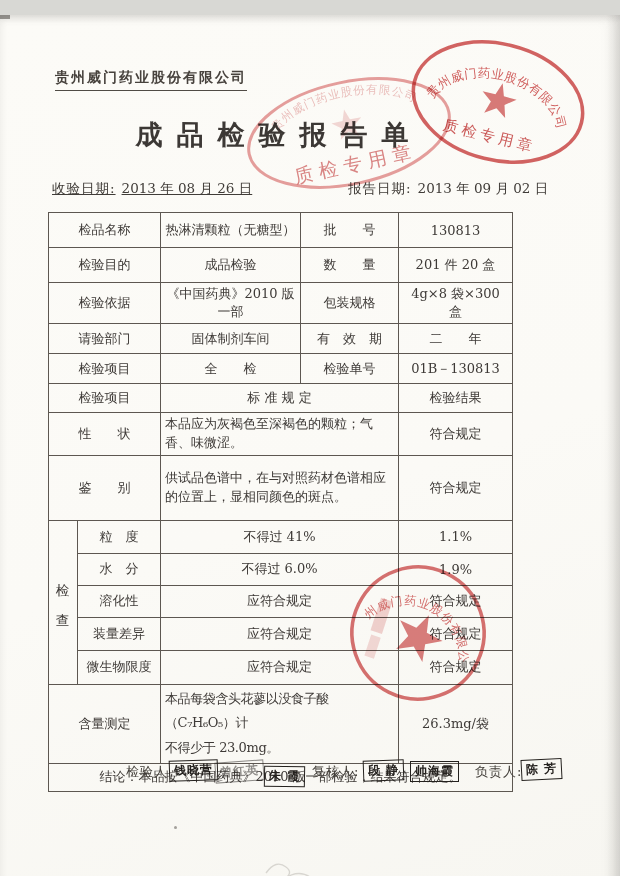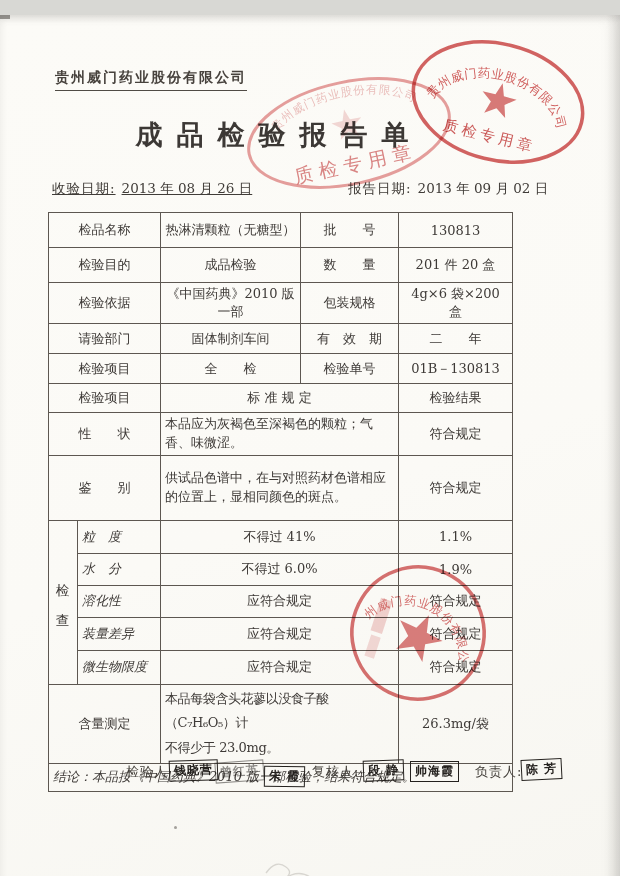--- a/index.html
+++ b/index.html
@@ -35,21 +35,21 @@
   .dates .lbl{letter-spacing:1px;margin-right:6px;}
 
   table.rpt{
     position:absolute;left:48px;top:197px;width:464px;table-layout:fixed;
     border-collapse:collapse;font-size:13px;color:#3e3a37;
   }
   table.rpt td{border:1px solid #5d5751;padding:2px 4px;overflow:hidden;}
   table.rpt{border:1.5px solid #4e4943;}
   td.c{text-align:center;vertical-align:middle;}
   td.lft{text-align:left;vertical-align:middle;padding-left:12px;line-height:1.45;}
-  td.pl{text-align:left;vertical-align:middle;padding-left:13px;font-style:italic;}
+  td.pl{text-align:center;vertical-align:middle;padding-left:13px;}
   td.pre{white-space:pre-line;line-height:1.9;}
   td.tight{letter-spacing:-0.4px;}
   .vlabel{writing-mode:vertical-rl;letter-spacing:30px;margin:0 auto;font-size:13.5px;}
 
   .sig-row{position:absolute;left:48px;top:742px;width:500px;height:34px;font-size:13px;color:#44403b;}
   .sig-row .slbl{position:absolute;top:6px;letter-spacing:1px;}
   .seal{
     position:absolute;display:inline-block;border:1.6px solid #24211e;padding:1px 4px;
     font-size:12px;font-weight:700;letter-spacing:1px;color:#24211e;white-space:nowrap;
   }
@@ -100,21 +100,21 @@
     <tr style="height:35px">
       <td colspan="2" class="c">检验目的</td>
       <td class="c">成品检验</td>
       <td class="c">数　　量</td>
       <td class="c">201 件 20 盒</td>
     </tr>
     <tr style="height:35px">
       <td colspan="2" class="c">检验依据</td>
       <td class="c">《中国药典》2010 版一部</td>
       <td class="c">包装规格</td>
-      <td class="c">4g×6 袋×200 盒</td>
+      <td class="c">4g×8 袋×300 盒</td>
     </tr>
     <tr style="height:30px">
       <td colspan="2" class="c">请验部门</td>
       <td class="c">固体制剂车间</td>
       <td class="c">有　效　期</td>
       <td class="c">二　　年</td>
     </tr>
     <tr style="height:30px">
       <td colspan="2" class="c">检验项目</td>
       <td class="c">全　　检</td>

